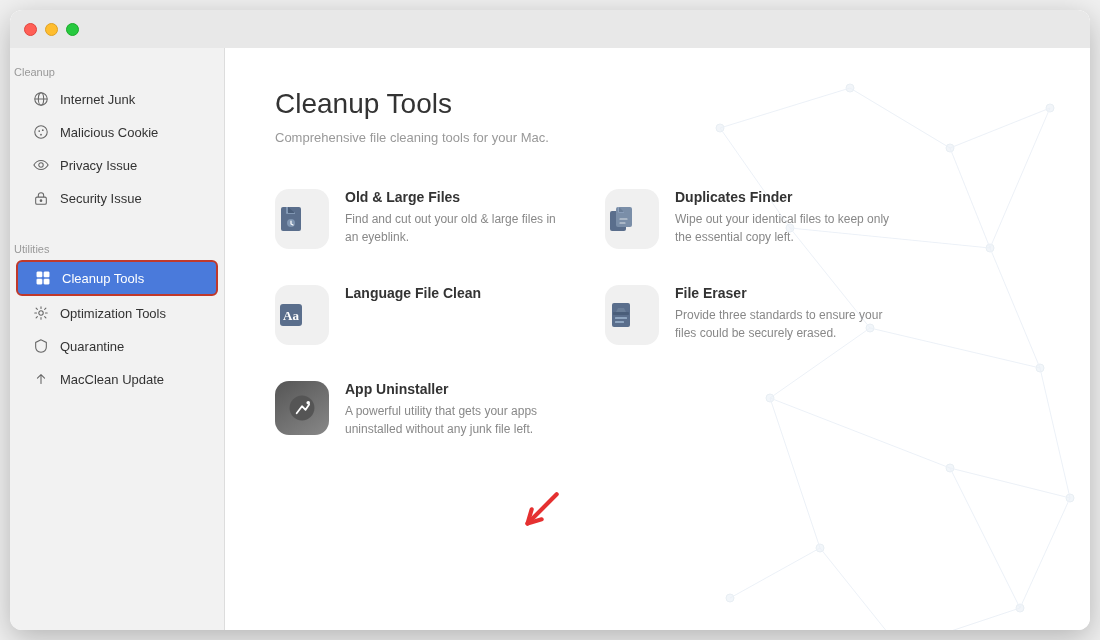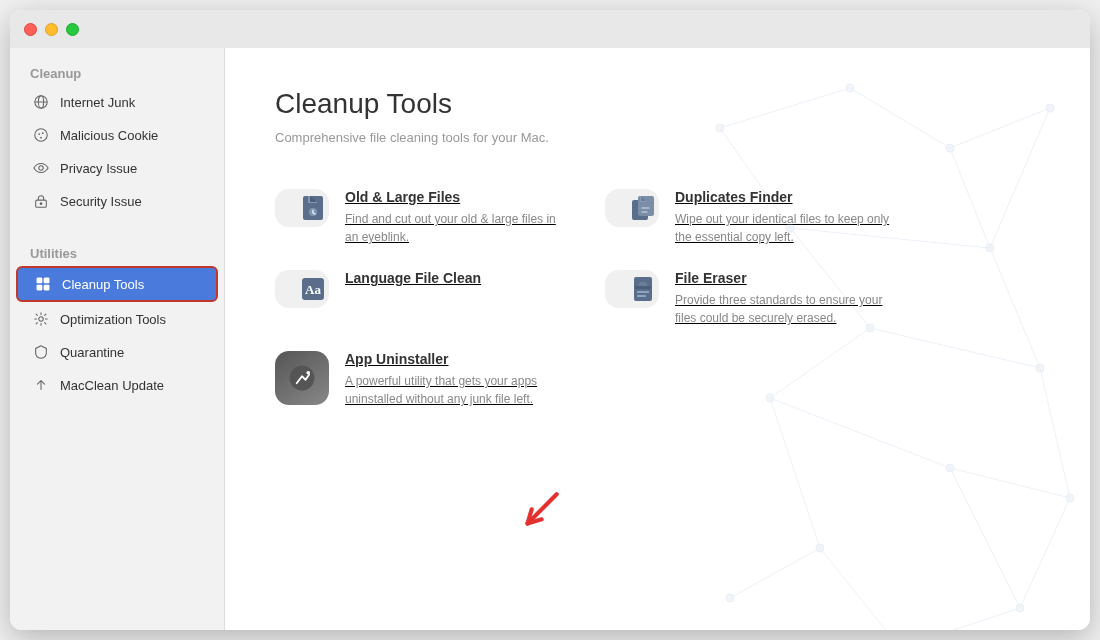--- a/index.html
+++ b/index.html
@@ -48,24 +48,24 @@
     }
     .sidebar {
       width: 215px;
       background: #f2f2f2;
       border-right: 1px solid #ddd;
       padding: 10px 0;
       flex-shrink: 0;
       overflow-y: auto;
     }
     .sidebar-section-label {
-      font-size: 13px;
+      font-size: 11px;
       color: #999;
-      font-weight: 700;
-      padding: 8px 16px 4px 20px;
+      font-weight: 400;
+      padding: 8px 16px 4px 4px;
       text-transform: none;
     }
     .sidebar-item {
       display: flex;
       align-items: center;
       padding: 7px 16px;
       font-size: 13px;
       color: #333;
       cursor: pointer;
       gap: 10px;
@@ -102,37 +102,36 @@
       margin-bottom: 10px;
     }
     .main-subtitle {
       font-size: 13px;
       color: #999;
       margin-bottom: 44px;
     }
     .tools-grid {
       display: grid;
       grid-template-columns: 1fr 1fr;
-      gap: 24px 40px;
+      gap: 36px 40px;
       max-width: 620px;
-      text-decoration: underline;
     }
     .tool-item {
       display: flex;
       align-items: flex-start;
       gap: 16px;
     }
     .tool-icon-box {
       width: 54px;
-      height: 38px;
+      height: 60px;
       background: #f0f0f0;
       border-radius: 14px;
       display: flex;
       align-items: center;
-      justify-content: flex-end;
+      justify-content: flex-start;
       flex-shrink: 0;
     }
     .tool-icon-box svg {
       width: 32px;
       height: 32px;
     }
     .tool-info {}
     .tool-name {
       font-size: 14px;
       font-weight: 600;

